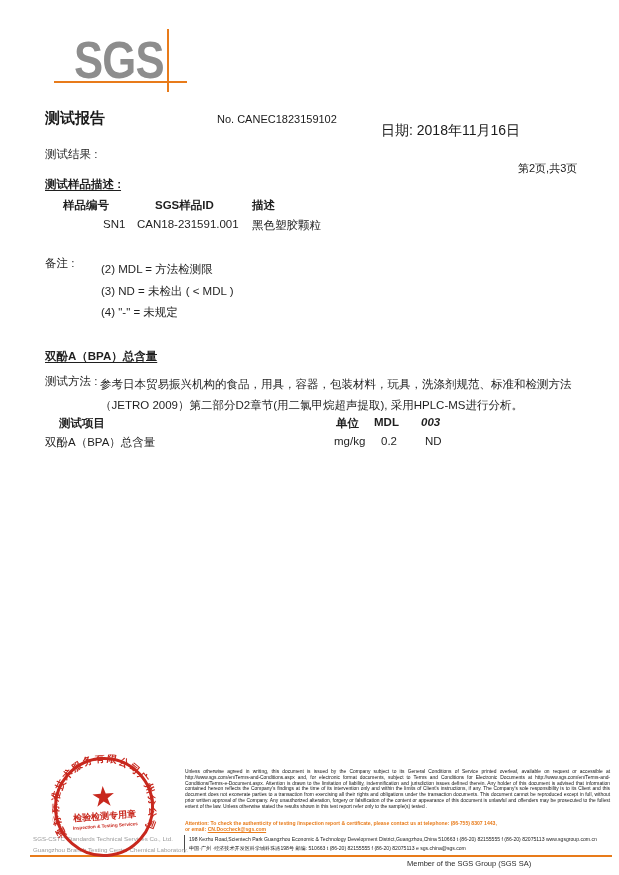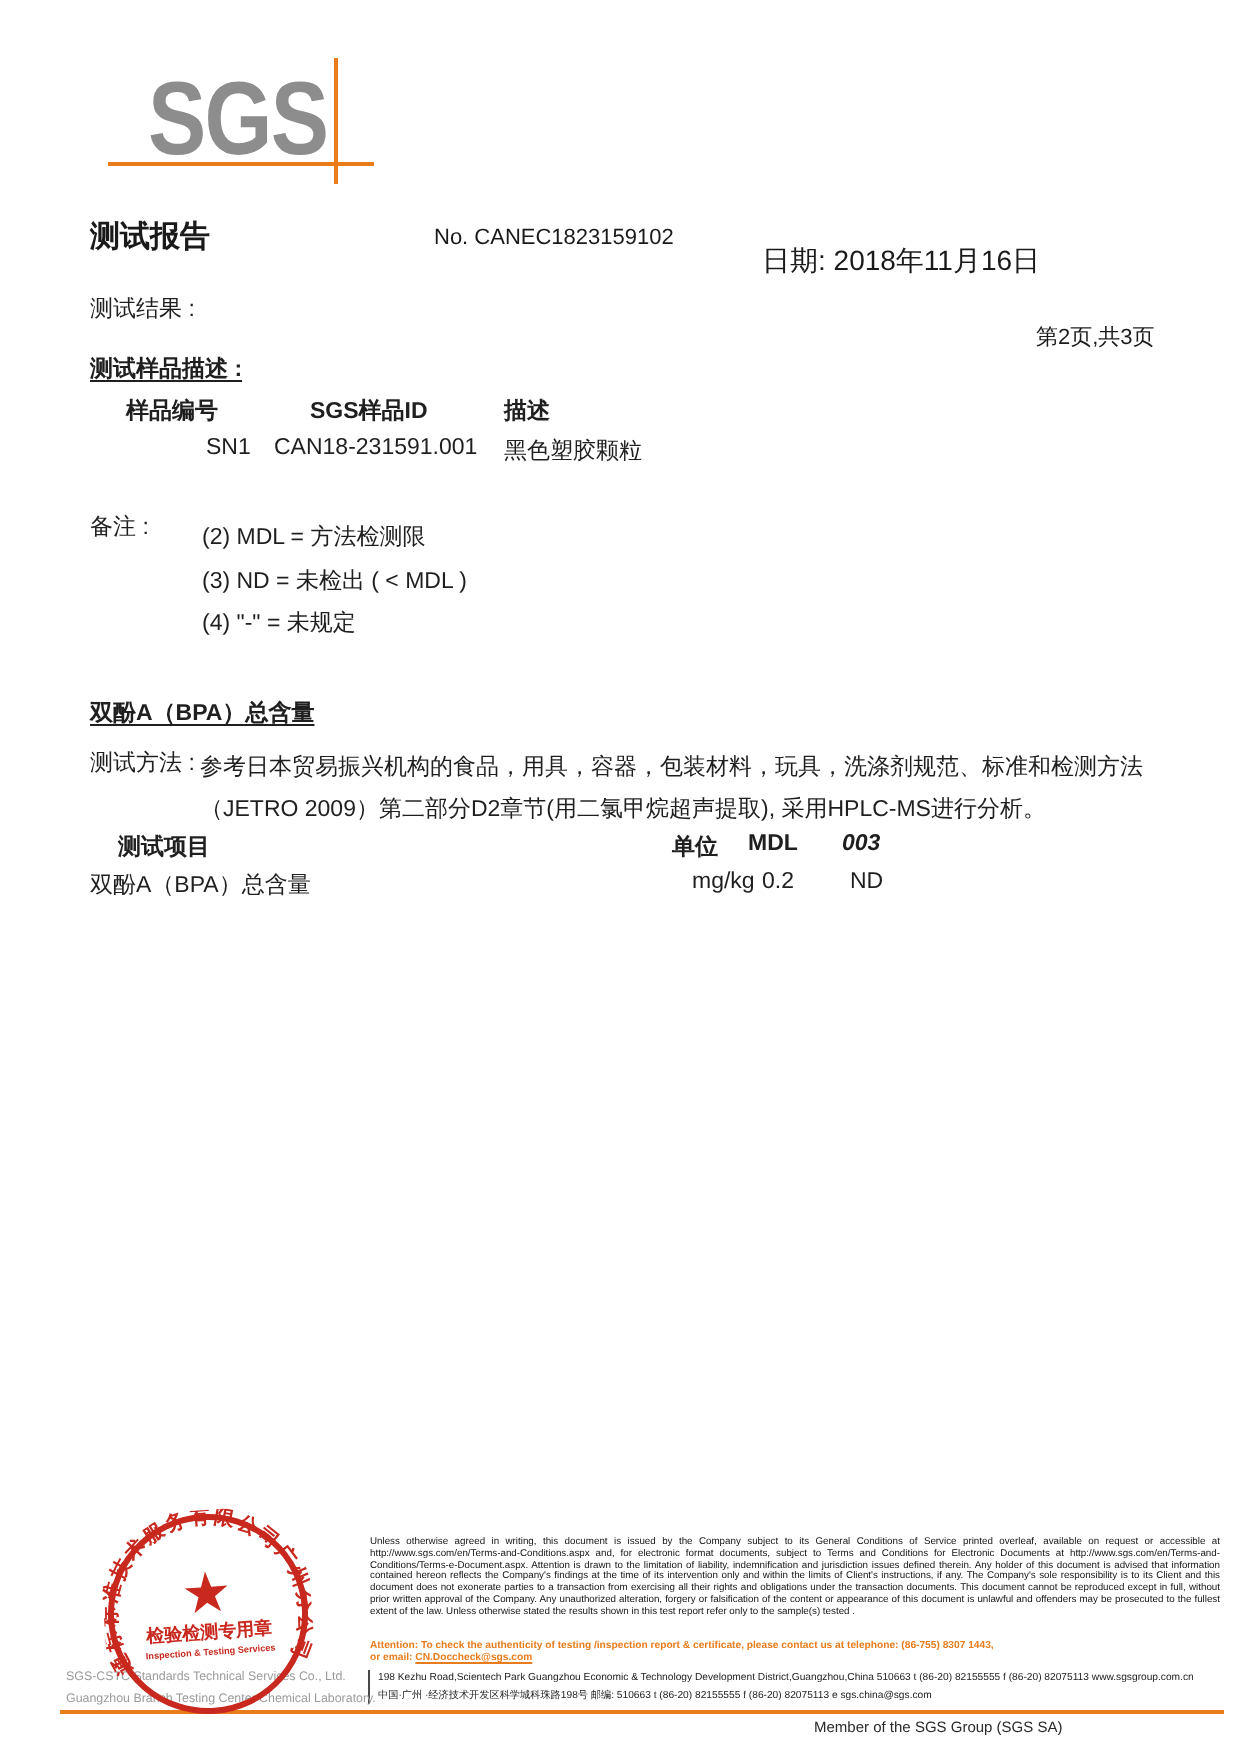--- a/index.html
+++ b/index.html
@@ -41,21 +41,21 @@
   .method-label { position:absolute; left:45px; top:374px; }
   .method-text  { position:absolute; left:100px; top:374px; width:484px; line-height:21px; }
 
   
   .rt-head { font-weight:bold; text-underline-offset:2px; }
   .rt-h1 { position:absolute; left:59px;  top:416px; }
   .rt-h2 { position:absolute; left:336px; top:416px; }
   .rt-h3 { position:absolute; left:374px; top:416px; }
   .rt-h4 { position:absolute; left:421px; top:416px; font-style:italic; }
   .rt-c1 { position:absolute; left:45px;  top:435px; }
-  .rt-c2 { position:absolute; left:334px; top:435px;margin-left:12px; }
+  .rt-c2 { position:absolute; left:334px; top:435px; }
   .rt-c3 { position:absolute; left:381px; top:435px; }
   .rt-c4 { position:absolute; left:425px; top:435px; }
 
   
   .stamp { position:absolute; left:52px; top:755px; width:104px; height:104px; z-index:2;
            transform:rotate(-4deg); }
   .company-lines { position:absolute; left:33px; top:834px; width:158px; z-index:1;
                    font-size:6.2px; line-height:10.8px; color:#9b9b9b; }
   .disclaimer { position:absolute; left:185px; top:769px; width:425px; font-size:4.9px;
                 line-height:5.75px; text-align:justify; color:#141414; }

